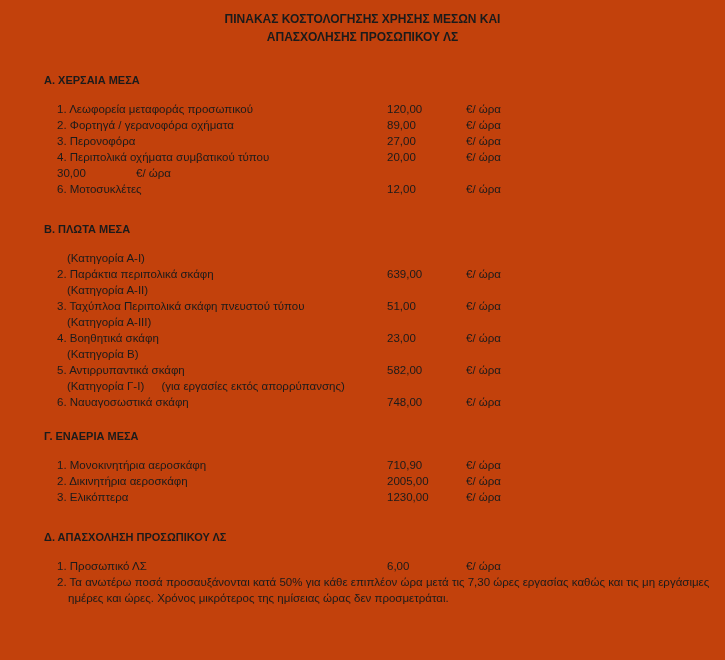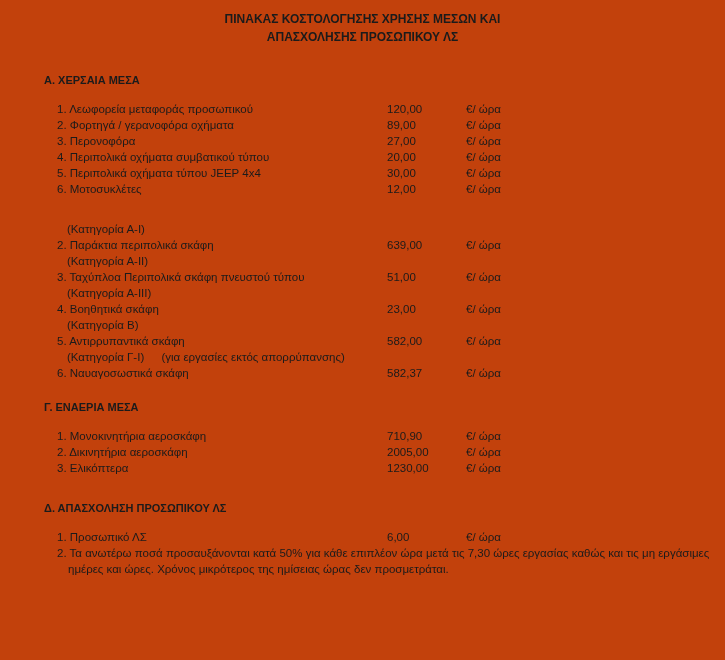--- a/index.html
+++ b/index.html
@@ -78,33 +78,33 @@
         <span class="lbl">3. Περονοφόρα</span>
         <span class="amt">27,00</span>
         <span class="unit">€/ ώρα</span>
       </div>
       <div class="row">
         <span class="lbl">4. Περιπολικά οχήματα συμβατικού τύπου</span>
         <span class="amt">20,00</span>
         <span class="unit">€/ ώρα</span>
       </div>
       <div class="row">
-        <span class="lbl">5. Περιπολικά οχήματα τύπου JEEP 4x4</span>
         <span class="amt">30,00</span>
         <span class="unit">€/ ώρα</span>
       </div>
       <div class="row">
         <span class="lbl">6. Μοτοσυκλέτες</span>
         <span class="amt">12,00</span>
         <span class="unit">€/ ώρα</span>
       </div>
     </div>
   </section>
 
   <section class="sec sec-b">
+    <h2 class="sec-h">Β. ΠΛΩΤΑ ΜΕΣΑ</h2>
     <div class="rows">
       <div class="subrow">(Κατηγορία Α-I)</div>
       <div class="row">
         <span class="lbl">2. Παράκτια περιπολικά σκάφη</span>
         <span class="amt">639,00</span>
         <span class="unit">€/ ώρα</span>
       </div>
       <div class="subrow">(Κατηγορία Α-II)</div>
       <div class="row">
         <span class="lbl">3. Ταχύπλοα Περιπολικά σκάφη πνευστού τύπου</span>
@@ -122,21 +122,21 @@
         <span class="lbl">5. Αντιρρυπαντικά σκάφη</span>
         <span class="amt">582,00</span>
         <span class="unit">€/ ώρα</span>
       </div>
       <div class="subrow">
         <span>(Κατηγορία Γ-I)</span>
         <span class="sub-note">(για εργασίες εκτός απορρύπανσης)</span>
       </div>
       <div class="row">
         <span class="lbl">6. Ναυαγοσωστικά σκάφη</span>
-        <span class="amt">582,37</span>
+        <span class="amt">748,00</span>
         <span class="unit">€/ ώρα</span>
       </div>
     </div>
   </section>
 
   <section class="sec sec-c">
     <h2 class="sec-h">Γ. ΕΝΑΕΡΙΑ ΜΕΣΑ</h2>
     <div class="rows">
       <div class="row">
         <span class="lbl">1. Μονοκινητήρια αεροσκάφη</span>

